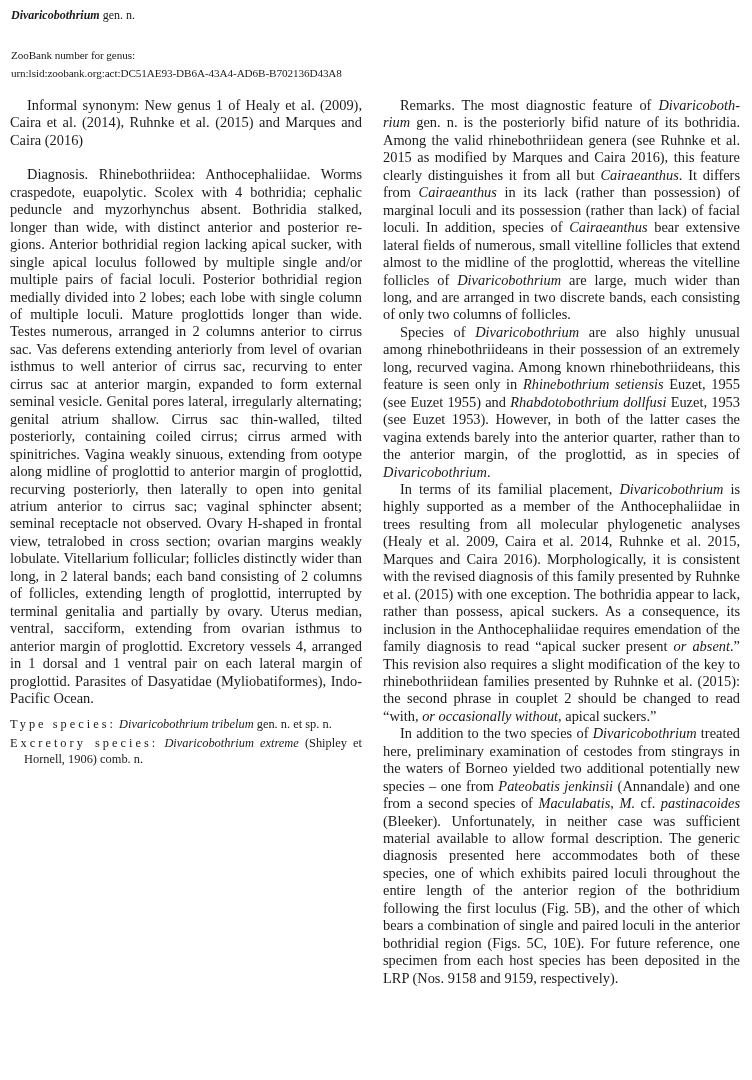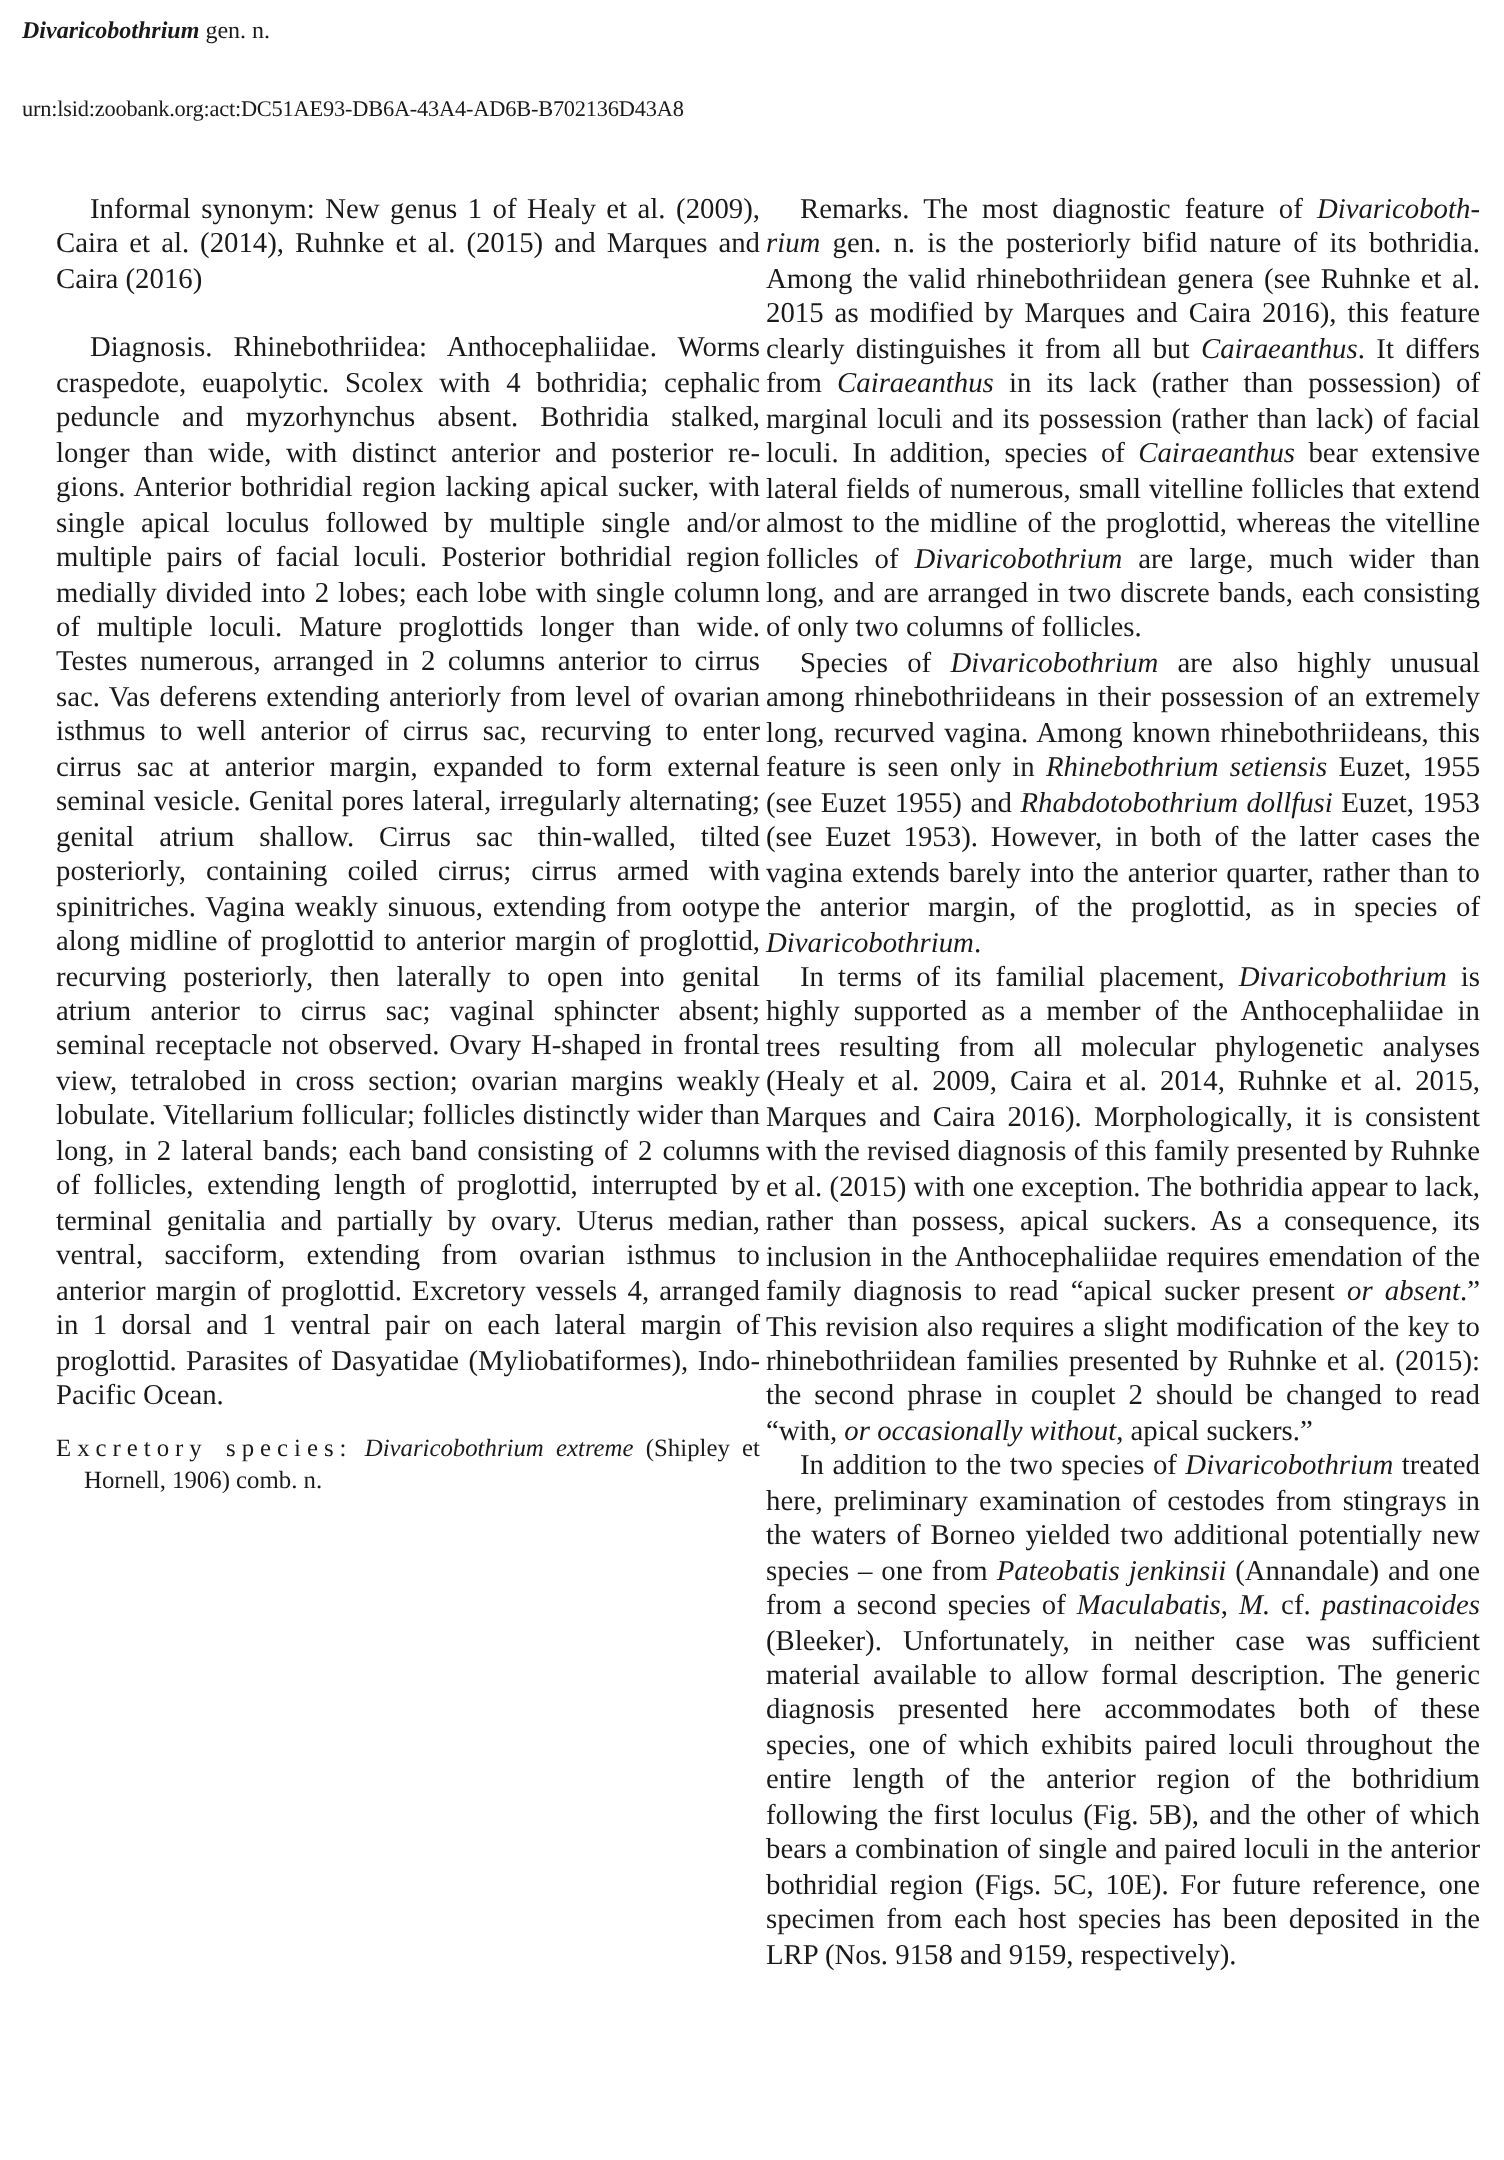--- a/index.html
+++ b/index.html
@@ -4,42 +4,44 @@
 <style>
   html, body { margin: 0; padding: 0; background: #ffffff; }
   body {
     width: 752px; height: 1080px; position: relative; overflow: hidden;
     font-family: "Liberation Serif", "DejaVu Serif", serif; color: #1a1a1a;
   }
   .title { position: absolute; left: 11px; top: 8px; font-size: 12px; }
   .title i { font-weight: bold; }
   .zoo { position: absolute; left: 11px; top: 46px; font-size: 11.2px; line-height: 18px; letter-spacing: -0.1px; }
   .col { position: absolute; top: 97px; font-size: 14.4px; line-height: 17.45px; text-align: justify; hyphens: manual; }
-  .left { left: 28px; width: 352px; }
+  .left { left: 10px; width: 352px; }
   .right { left: 383px; width: 357px; }
   p { margin: 0; text-indent: 17px; }
   .gap { height: 17px; }
   .left .meta { font-size: 12.4px; line-height: 16px; padding-left: 14px; text-indent: -14px; margin-top: 3px; }
   .spaced { letter-spacing: 3px; }
   b { font-weight: normal; }
 </style>
 </head>
 <body>
 
 <div class="title"><i>Divaricobothrium</i><span> gen. n.</span></div>
 
 <div class="zoo">
+  <div>ZooBank number for genus:</div>
   <div>urn:lsid:zoobank.org:act:DC51AE93-DB6A-43A4-AD6B-B702136D43A8</div>
 </div>
 
 <div class="col left">
   <p>Informal synonym: New genus 1 of Healy et al. (2009), Caira et al. (2014), Ruhnke et al. (2015) and Marques and Caira (2016)</p>
   <div class="gap"></div>
   <p><b>Diagnosis.</b><span> Rhinebothriidea: Anthocephaliidae. Worms craspedote, euapolytic. Scolex with 4 bothridia; cephalic peduncle and myzorhynchus absent. Bothridia stalked, longer than wide, with distinct anterior and posterior re­gions. Anterior bothridial region lacking apical sucker, with single apical loculus followed by multiple single and/​or multiple pairs of facial loculi. Posterior bothridial re­gion medially divided into 2 lobes; each lobe with single column of multiple loculi. Mature proglottids longer than wide. Testes numerous, arranged in 2 columns anterior to cirrus sac. Vas deferens extending anteriorly from level of ovarian isthmus to well anterior of cirrus sac, recurving to enter cirrus sac at anterior margin, expanded to form external seminal vesicle. Genital pores lateral, irregularly alternating; genital atrium shallow. Cirrus sac thin-walled, tilted posteriorly, containing coiled cirrus; cirrus armed with spinitriches. Vagina weakly sinuous, extending from ootype along midline of proglottid to anterior margin of proglottid, recurving posteriorly, then laterally to open into genital atrium anterior to cirrus sac; vaginal sphincter ab­sent; seminal receptacle not observed. Ovary H-shaped in frontal view, tetralobed in cross section; ovarian margins weakly lobulate. Vitellarium follicular; follicles distinctly wider than long, in 2 lateral bands; each band consisting of 2 columns of follicles, extending length of proglottid, interrupted by terminal genitalia and partially by ovary. Uterus median, ventral, sacciform, extending from ovarian isthmus to anterior margin of proglottid. Excretory vessels 4, arranged in 1 dorsal and 1 ventral pair on each lateral margin of proglottid. Parasites of Dasyatidae (Myliobati­formes), Indo-Pacific Ocean.</span></p>
   <div style="height:6px"></div>
+  <p class="meta"><span class="spaced">Type species:</span> <i>Divaricobothrium tribelum</i><span> gen. n. et sp. n.</span></p>
   <p class="meta"><span class="spaced">Excretory species:</span> <i>Divaricobothrium extreme</i><span> (Shipley et Hornell, 1906) comb. n.</span></p>
 </div>
 
 <div class="col right">
   <p><b>Remarks.</b><span><span> The most diagnostic feature of </span><i>Divaricoboth­rium</i><span> gen. n. is the posteriorly bifid nature of its bothridia. Among the valid rhinebothriidean genera (see Ruhnke et al. 2015 as modified by Marques and Caira 2016), this feature clearly distinguishes it from all but </span><i>Cairaeanthus</i><span>. It dif­fers from </span><i>Cairaeanthus</i><span> in its lack (rather than possession) of marginal loculi and its possession (rather than lack) of facial loculi. In addition, species of </span><i>Cairaeanthus</i><span> bear ex­tensive lateral fields of numerous, small vitelline follicles that extend almost to the midline of the proglottid, whereas the vitelline follicles of </span><i>Divaricobothrium</i><span> are large, much wider than long, and are arranged in two discrete bands, each consisting of only two columns of follicles.</span></span></p>
   <p><span>Species of </span><i>Divaricobothrium</i><span> are also highly unusual among rhinebothriideans in their possession of an extreme­ly long, recurved vagina. Among known rhinebothriideans, this feature is seen only in </span><i>Rhinebothrium setiensis</i><span> Euzet, 1955 (see Euzet 1955) and </span><i>Rhabdotobothrium dollfusi</i><span> Eu­zet, 1953 (see Euzet 1953). However, in both of the latter cases the vagina extends barely into the anterior quarter, rather than to the anterior margin, of the proglottid, as in species of </span><i>Divaricobothrium</i><span>.</span></p>
   <p><span>In terms of its familial placement, </span><i>Divaricobothrium</i><span> is highly supported as a member of the Anthocephaliidae in trees resulting from all molecular phylogenetic analyses (Healy et al. 2009, Caira et al. 2014, Ruhnke et al. 2015, Marques and Caira 2016). Morphologically, it is consist­ent with the revised diagnosis of this family presented by Ruhnke et al. (2015) with one exception. The bothridia ap­pear to lack, rather than possess, apical suckers. As a con­sequence, its inclusion in the Anthocephaliidae requires emendation of the family diagnosis to read “apical suck­er present </span><i>or absent</i><span>.” This revision also requires a slight modification of the key to rhinebothriidean families pre­sented by Ruhnke et al. (2015): the second phrase in cou­plet 2 should be changed to read “with, </span><i>or occasionally without</i><span>, apical suckers.”</span></p>
   <p><span>In addition to the two species of </span><i>Divaricobothrium</i><span> treated here, preliminary examination of cestodes from stingrays in the waters of Borneo yielded two additional potentially new species – one from </span><i>Pateobatis jenkinsii</i><span> (Annandale) and one from a second species of </span><i>Maculabatis</i><span>, </span><i>M.</i><span> cf. </span><i>pastinacoides</i><span> (Bleeker). Unfortunately, in neither case was sufficient material available to allow formal de­scription. The generic diagnosis presented here accommo­dates both of these species, one of which exhibits paired loculi throughout the entire length of the anterior region of the bothridium following the first loculus (Fig. 5B), and the other of which bears a combination of single and paired loculi in the anterior bothridial region (Figs. 5C, 10E). For future reference, one specimen from each host species has been deposited in the LRP (Nos. 9158 and 9159, respec­tively).</span></p>
 </div>
 

